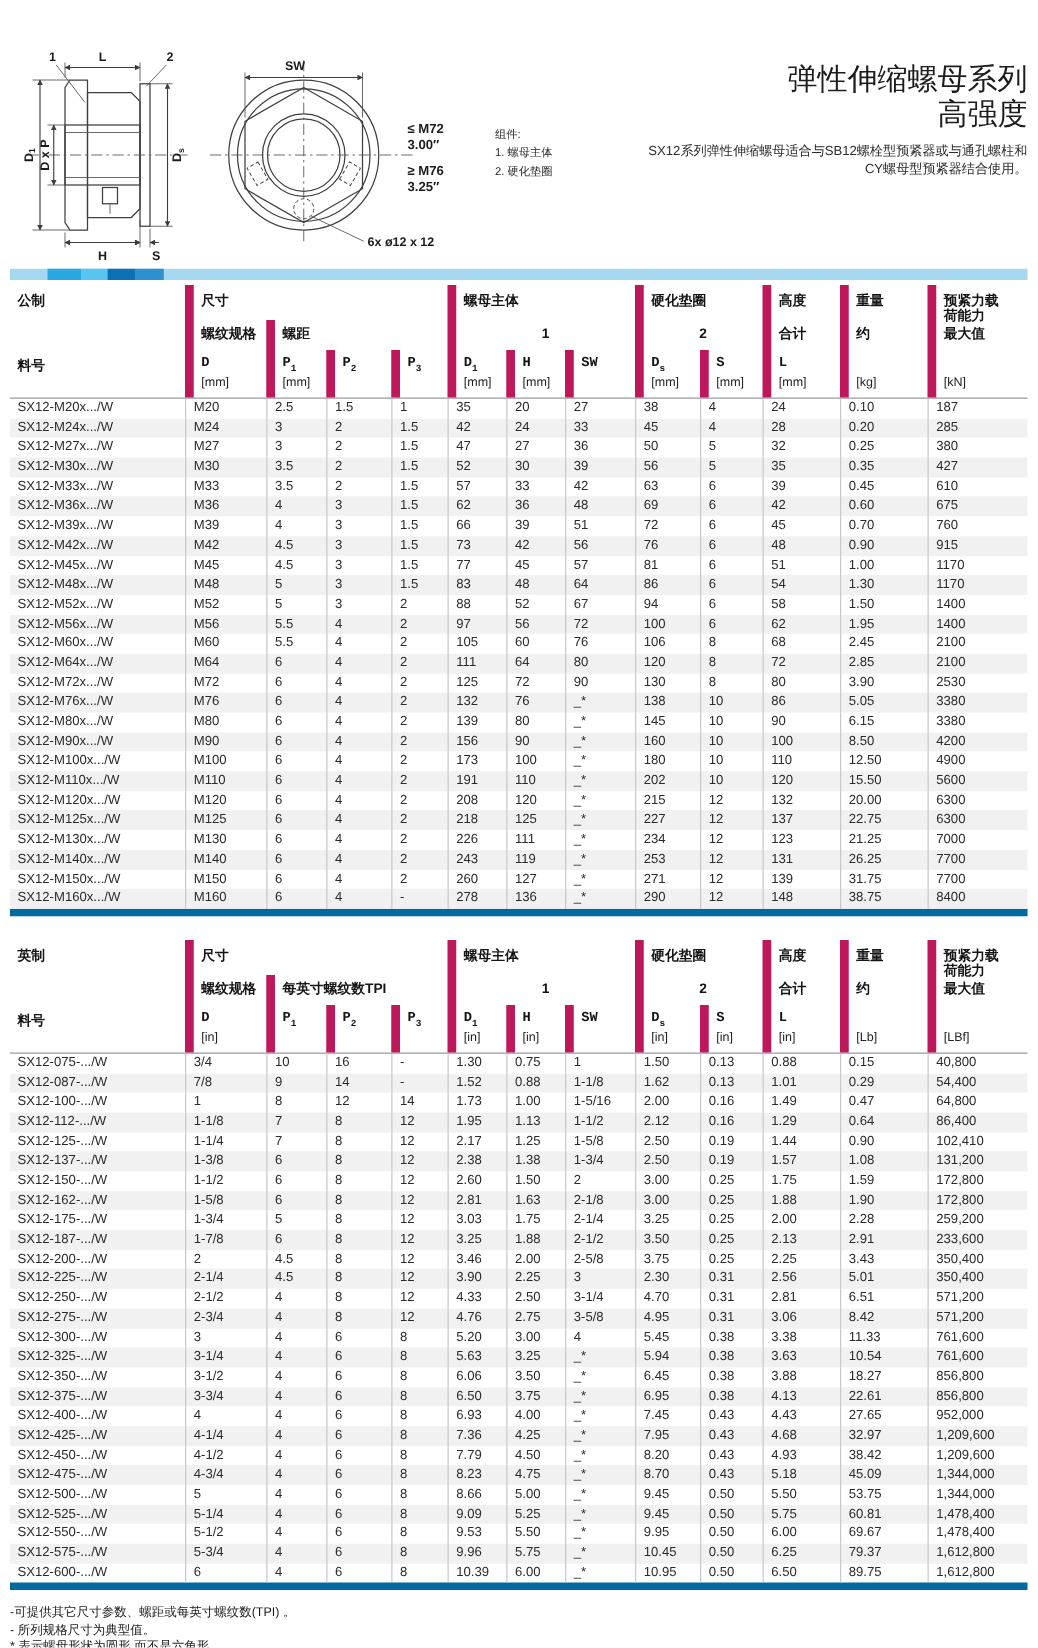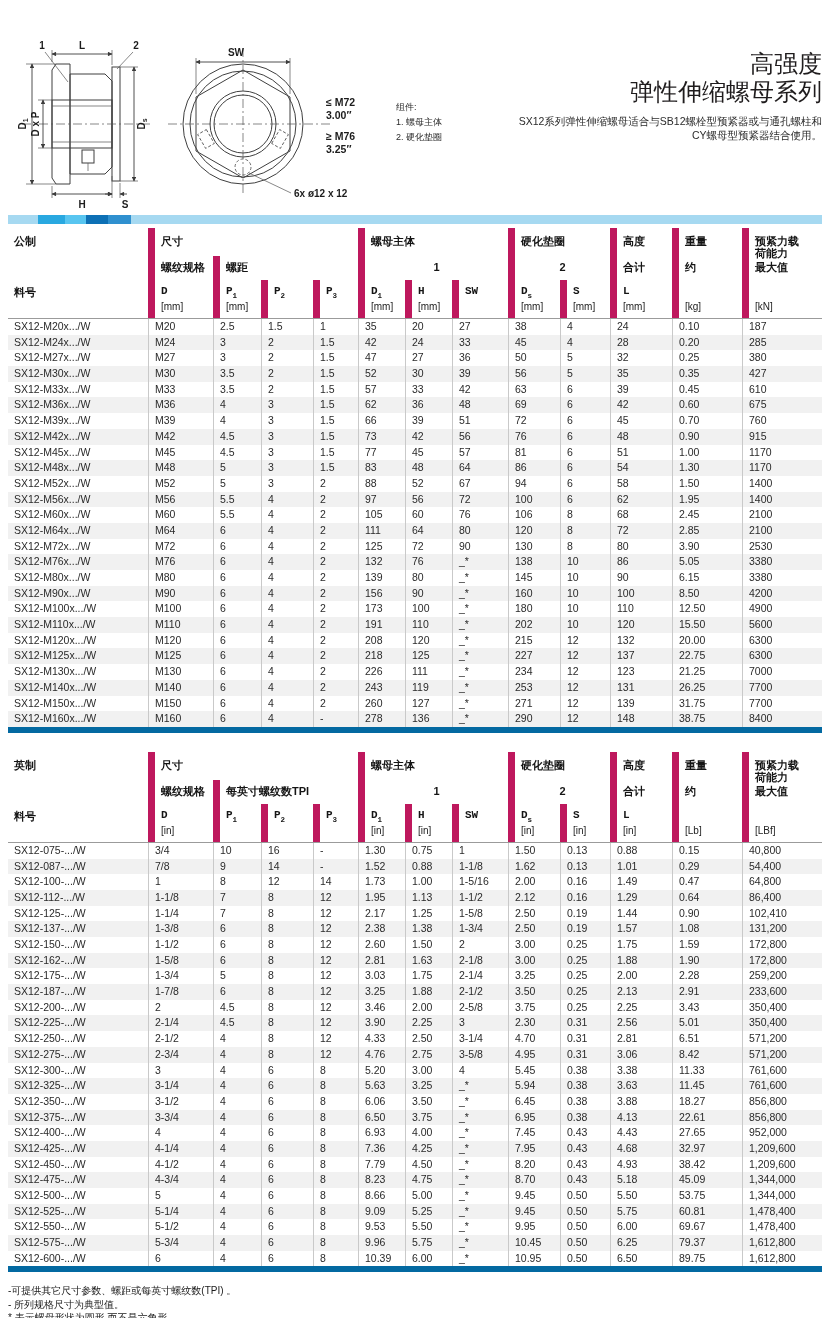--- a/index.html
+++ b/index.html
@@ -151,22 +151,22 @@
 
         <g>
           <text class="ptx" x="388" y="74">组件:</text>
           <text class="ptx" x="388" y="89">1. 螺母主体</text>
           <text class="ptx" x="388" y="104">2. 硬化垫圈</text>
         </g>
       </svg>
     </div>
 
     <div class="titleblock">
+      <div class="sub">弹性伸缩螺母系列</div>
       <div class="sub">高强度</div>
-      <div class="sub">弹性伸缩螺母系列</div>
       <div class="desc">SX12系列弹性伸缩螺母适合与SB12螺栓型预紧器或与通孔螺柱和
 CY螺母型预紧器结合使用。</div>
     </div>
   </div>
 
   <div class="bar" style="background: rgb(166, 217, 241);">
       <div class="seg" style="left: 30px; width: 27px; background: rgb(41, 168, 224);"></div>
       <div class="seg" style="left: 57px; width: 21px; background: rgb(88, 197, 240);"></div>
       <div class="seg" style="left: 78px; width: 22px; background: rgb(13, 112, 181);"></div>
       <div class="seg" style="left: 100px; width: 23px; background: rgb(47, 144, 207);"></div>
@@ -937,21 +937,21 @@
           <div class="td">3-1/4</div>
           <div class="td">4</div>
           <div class="td">6</div>
           <div class="td">8</div>
           <div class="td">5.63</div>
           <div class="td">3.25</div>
           <div class="td">_*</div>
           <div class="td">5.94</div>
           <div class="td">0.38</div>
           <div class="td">3.63</div>
-          <div class="td">11.45</div>
+          <div class="td">10.54</div>
           <div class="td">761,600</div>
         </div>
         <div class="tr">
           <div class="td">SX12-350-.../W</div>
           <div class="td">3-1/2</div>
           <div class="td">4</div>
           <div class="td">6</div>
           <div class="td">8</div>
           <div class="td">6.06</div>
           <div class="td">3.50</div>

